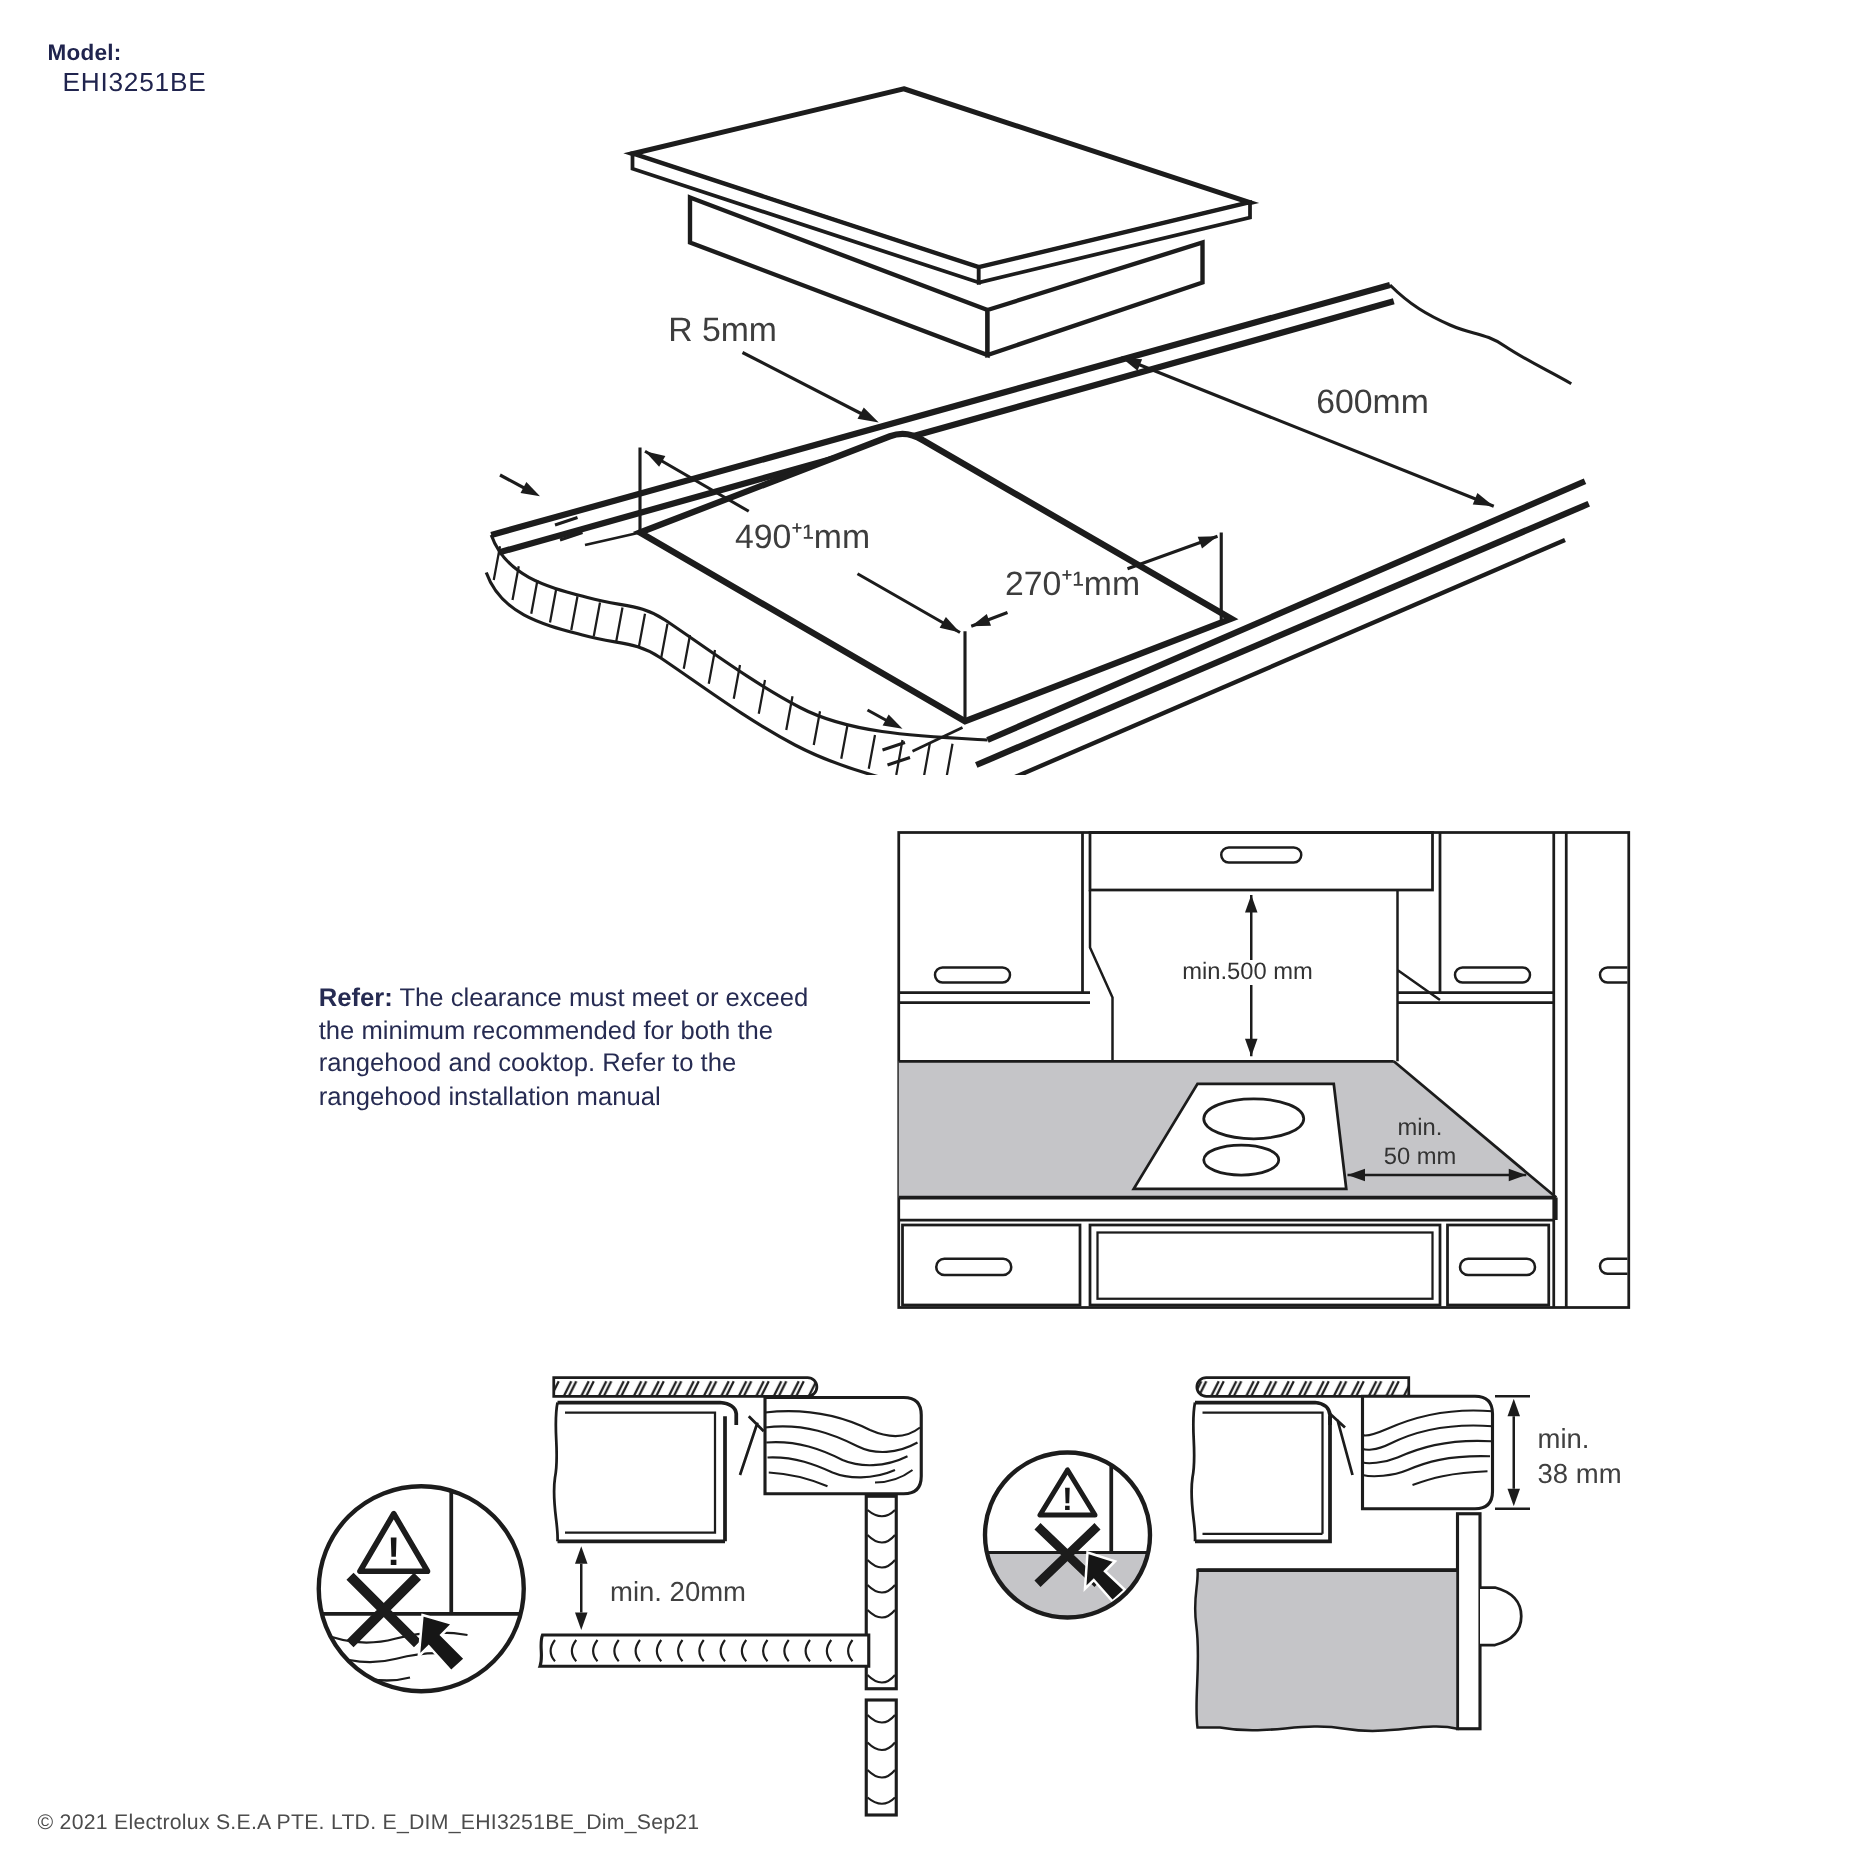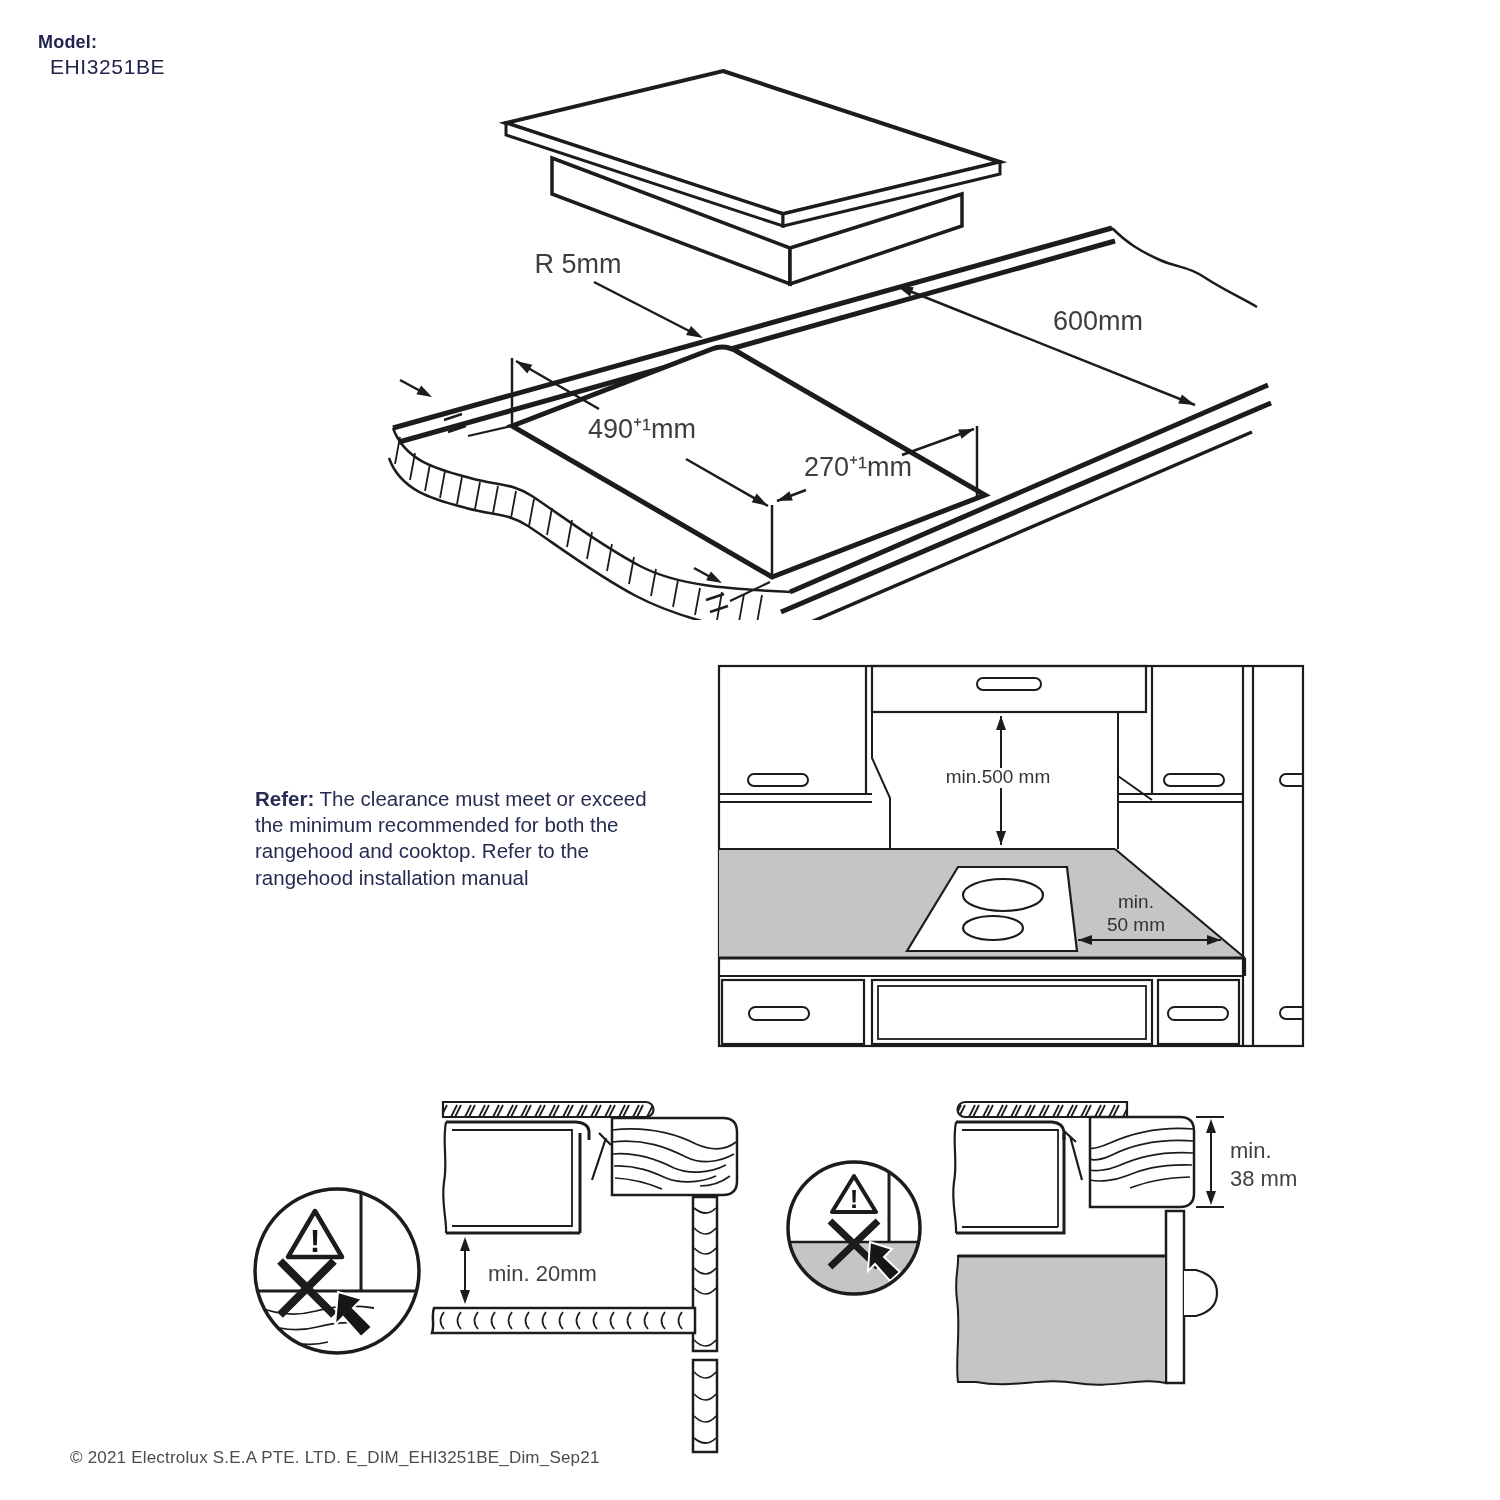--- a/index.html
+++ b/index.html
@@ -3,21 +3,21 @@
 <meta charset="utf-8">
 <style>
   html,body{margin:0;padding:0;background:#fff;}
   body{width:1500px;height:1500px;position:relative;font-family:"Liberation Sans",sans-serif;}
   .abs{position:absolute;}
   .model-block{left:38px;top:32px;color:#20244e;}
   .model-label{font-size:18px;font-weight:bold;letter-spacing:.2px;}
   .model-number{font-size:21px;margin-top:2px;letter-spacing:.6px;margin-left:12px;}
   .note-block{left:255px;top:786px;width:404px;color:#262b52;font-size:20.5px;line-height:1.28;}
   .note-label{font-weight:bold;}
-  .footer{left:30px;top:1448px;color:#4c4c4c;font-size:17px;letter-spacing:.2px;margin-left:40px;}
+  .footer{left:30px;top:1448px;color:#4c4c4c;font-size:17px;letter-spacing:.2px;}
   svg{display:block;}
   svg text{font-family:"Liberation Sans",sans-serif;}
 </style>
 </head>
 <body>
 
 <div class="abs model-block">
   <div class="model-label">Model:</div>
   <div class="model-number">EHI3251BE</div>
 </div>

